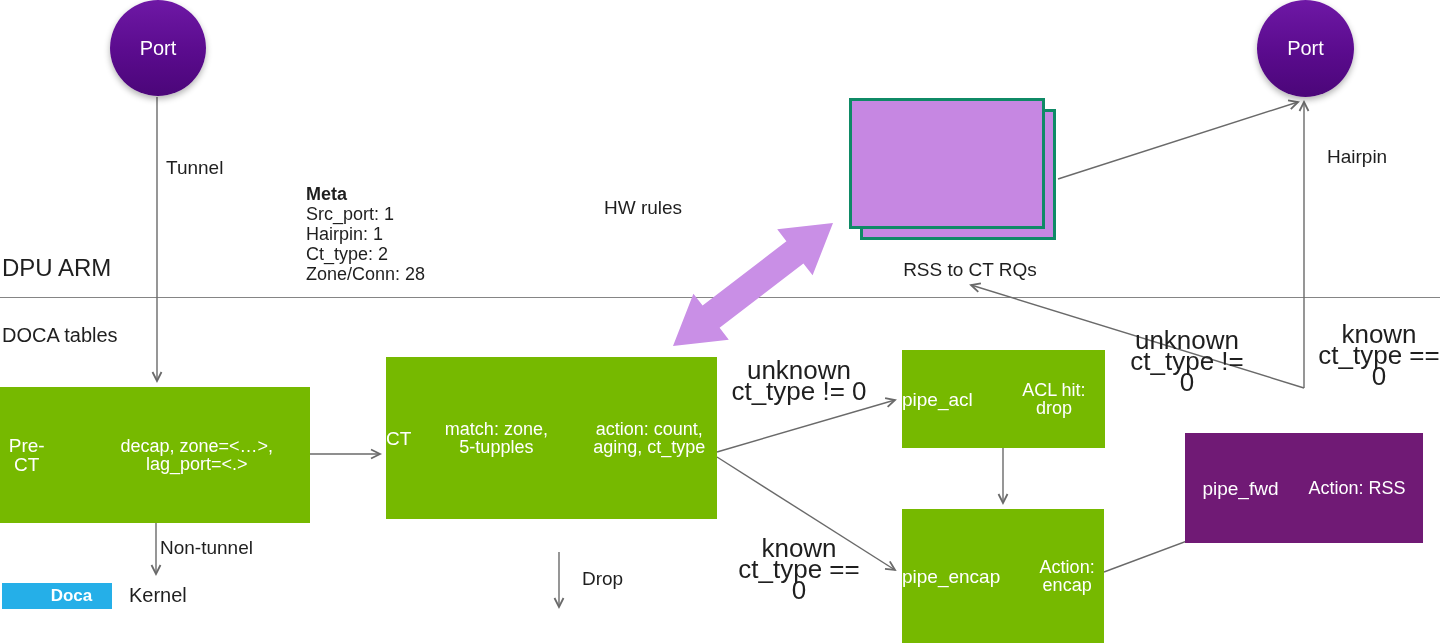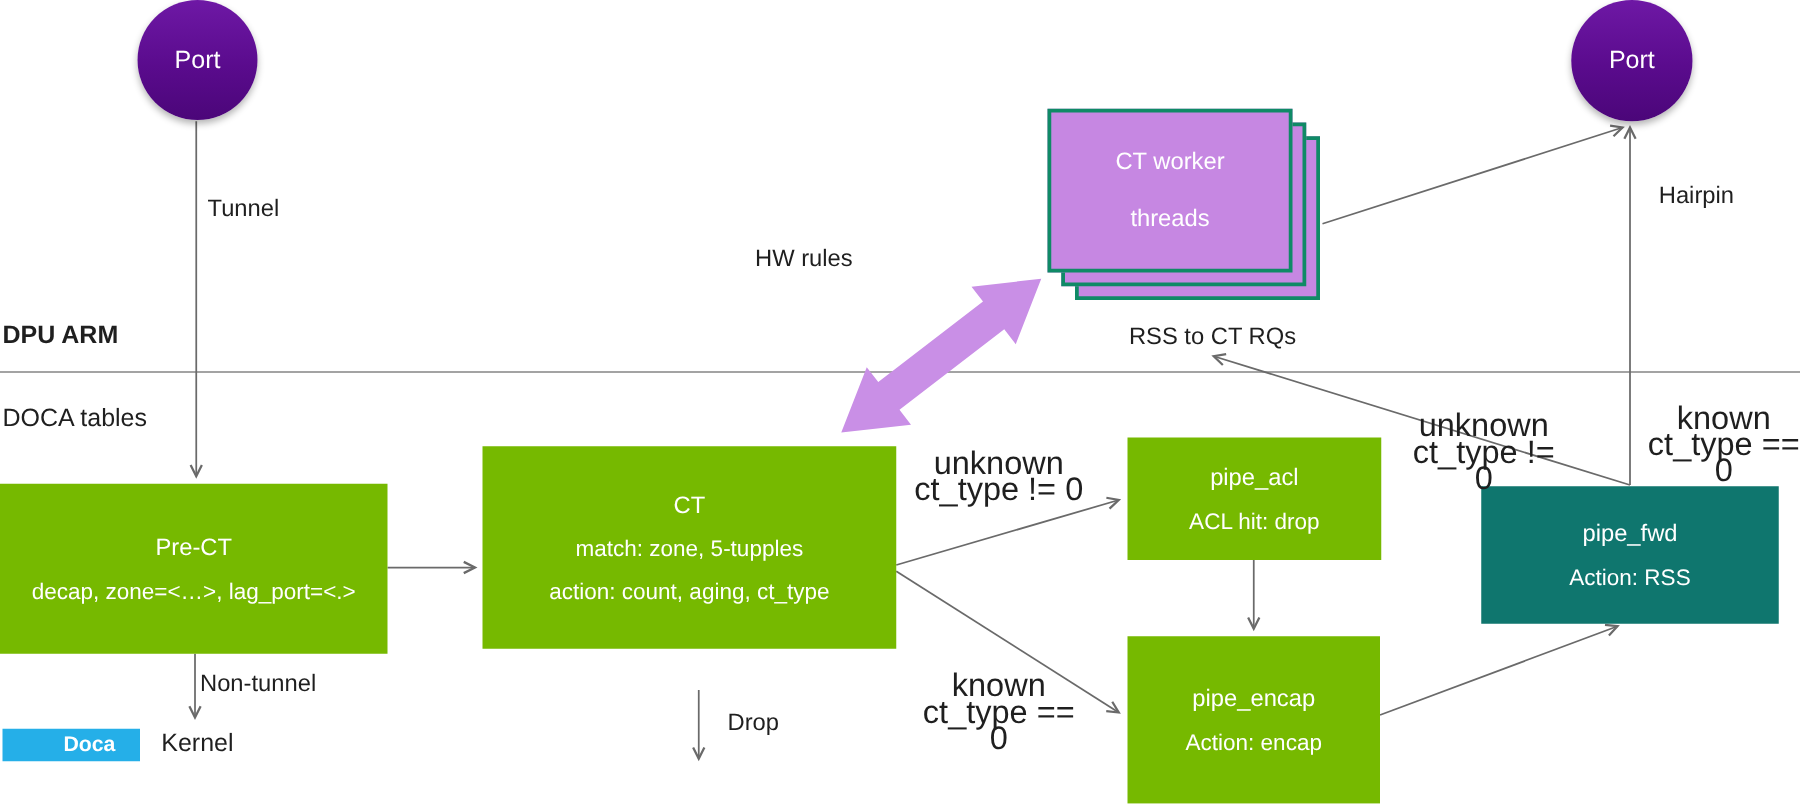--- a/index.html
+++ b/index.html
@@ -15,22 +15,22 @@
     position:absolute;border-radius:50%;
     background:linear-gradient(180deg,#6e18a5 0%,#5a0b8d 55%,#4b0679 100%);
     color:#fff;display:flex;align-items:center;justify-content:center;
     font-size:20px;box-shadow:0 3px 6px rgba(0,0,0,.30);
   }
   #port-left{left:110px;top:0;width:96px;height:96px;}
   #port-right{left:1257px;top:0;width:97px;height:97px;}
   
   .node{
     position:absolute;background:#76b900;color:#fff;display:flex;
-    flex-direction:column;align-items:center;justify-content:center;
-    gap:16px;text-align:center;
+    flex-direction:row;align-items:center;justify-content:center;
+    gap:30px;text-align:center;
   }
   .node .t{font-size:19px;line-height:19px;}
   .node .s{font-size:18px;line-height:18px;}
   #pre-ct{left:0;top:387px;width:310px;height:136px;}
   #ct{left:386px;top:357px;width:331px;height:162px;}
   #pipe-acl{left:902px;top:350px;width:203px;height:98px;}
   #pipe-encap{left:902px;top:509px;width:202px;height:134px;}
   #pipe-fwd{left:1185px;top:389px;width:238px;height:110px;}
   
   .worker-box{
@@ -42,21 +42,21 @@
   #worker-front{
     left:838px;top:87px;color:#fff;display:flex;flex-direction:column;
     align-items:center;justify-content:center;gap:27px;font-size:19px;line-height:19px;
   }
   
   .lbl{position:absolute;font-size:19px;line-height:22px;white-space:nowrap;color:#1f1f1f;}
   .lbl2{position:absolute;font-size:26px;line-height:21px;text-align:center;color:#1f1f1f;}
   #tunnel-label{left:166px;top:157px;}
   #meta-block{left:306px;top:184px;font-size:18px;line-height:20px;white-space:nowrap;position:absolute;}
   #meta-block .mt{font-weight:700;}
-  #dpu-arm-label{left:2px;top:257px;font-size:20px;font-weight:bold;}
+  #dpu-arm-label{left:2px;top:257px;font-size:24px;}
   #doca-tables-label{left:2px;top:324px;font-size:20px;}
   #rss-label{left:878px;top:259px;width:184px;text-align:center;white-space:nowrap;}
   #create-rules-label{left:604px;top:196px;line-height:23px;}
   #hairpin-label{left:1327px;top:146px;}
   #drop-label{left:582px;top:568px;}
   #non-tunnel-label{left:160px;top:537px;}
   #kernel-label{left:129px;top:584px;font-size:20px;}
   #unknown-ct-acl{left:731px;top:360px;width:136px;}
   #known-ct-encap{left:731px;top:538px;width:136px;}
   #unknown-fwd-rss{left:1124px;top:330px;width:126px;}
@@ -97,24 +97,20 @@
 
   <div id="port-left" class="port">
     <span>Port</span>
   </div>
   <div id="port-right" class="port">
     <span>Port</span>
   </div>
 
   <div id="worker-back" class="worker-box" style="background-color: rgb(198, 135, 226); border-color: rgb(15, 138, 102);"></div>
   <div id="worker-mid" class="worker-box" style="background-color: rgb(198, 135, 226); border-color: rgb(15, 138, 102);"></div>
-  <div id="worker-front" class="worker-box" style="background-color: rgb(198, 135, 226); border-color: rgb(15, 138, 102);">
-    <span>CT worker</span>
-    <span>threads</span>
-  </div>
 
   <div id="pre-ct" class="node" style="background-color: rgb(118, 185, 0);">
     <span class="t">Pre-CT</span>
     <span class="s">decap, zone=&lt;…&gt;, lag_port=&lt;.&gt;</span>
   </div>
 
   <div id="ct" class="node" style="background-color: rgb(118, 185, 0);">
     <span class="t">CT</span>
     <span class="s">match: zone, 5-tupples</span>
     <span class="s">action: count, aging, ct_type</span>
@@ -123,27 +119,34 @@
   <div id="pipe-acl" class="node" style="background-color: rgb(118, 185, 0);">
     <span class="t">pipe_acl</span>
     <span class="s">ACL hit: drop</span>
   </div>
 
   <div id="pipe-encap" class="node" style="background-color: rgb(118, 185, 0);">
     <span class="t">pipe_encap</span>
     <span class="s">Action: encap</span>
   </div>
 
-  <div id="pipe-fwd" class="node" style="background-color: #0f766e;">
+  <div id="pipe-fwd" class="node" style="background-color: #701a75; margin-top: 44px;">
     <span class="t">pipe_fwd</span>
     <span class="s">Action: RSS</span>
   </div>
 
   <div id="tunnel-label" class="lbl">Tunnel</div>
 
+  <div id="meta-block">
+    <div class="mt">Meta</div>
+    <div>Src_port: 1</div>
+    <div>Hairpin: 1</div>
+    <div>Ct_type: 2</div>
+    <div>Zone/Conn: 28</div>
+  </div>
 
   <div id="dpu-arm-label" class="lbl">DPU ARM</div>
   <div id="doca-tables-label" class="lbl">DOCA tables</div>
 
   <div id="rss-label" class="lbl">RSS to CT RQs</div>
 
   <div id="create-rules-label" class="lbl">
     <div>HW rules</div>
   </div>
 

